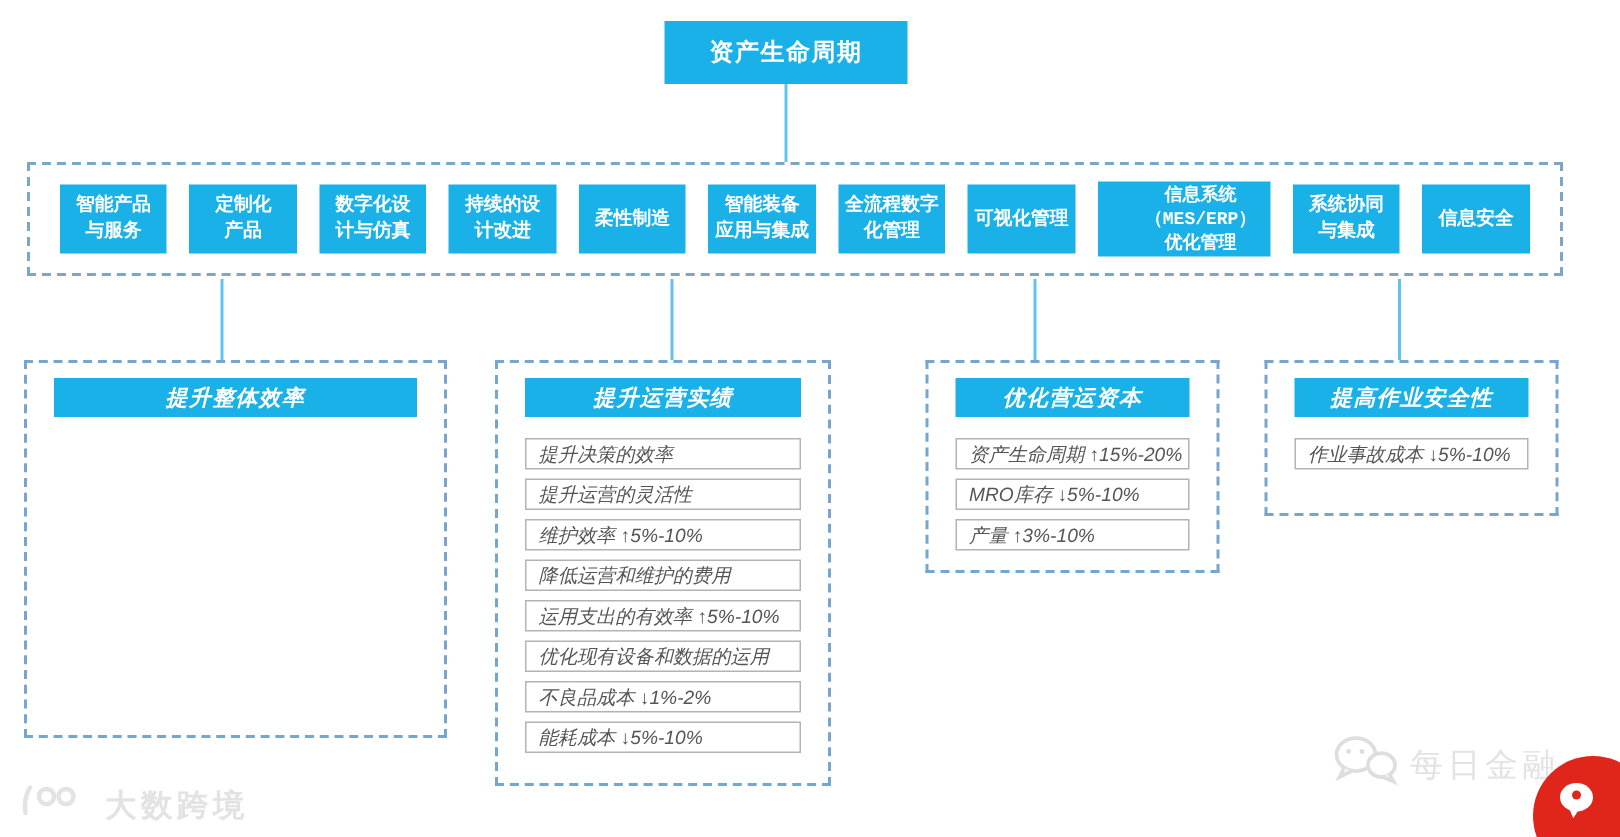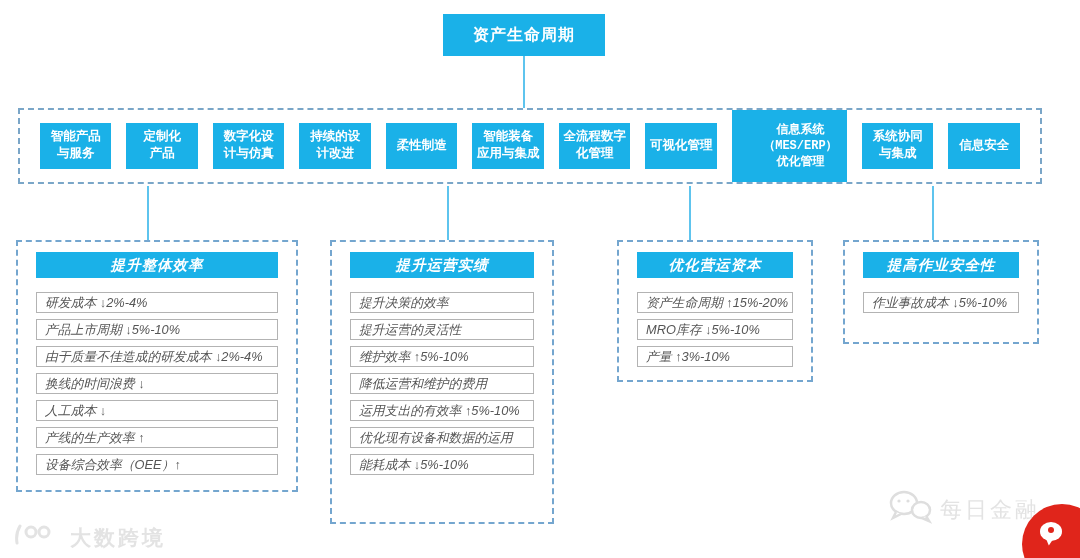--- a/index.html
+++ b/index.html
@@ -26,21 +26,21 @@
     border:2px dashed #7aa6c8;box-sizing:border-box;
     display:flex;align-items:center;justify-content:space-between;
     padding:0 20px;gap:15px;font-family:Liberation Mono, monospace;
   }
   .cap{
     flex:1 1 0;background:#1ab1e8;color:#fff;font-weight:bold;
     font-size:12.5px;line-height:1.35;text-align:center;
     height:46px;display:flex;align-items:center;justify-content:center;
     white-space:pre-line;padding:2px 2px;box-sizing:border-box;
   }
-  .cap:nth-child(9){flex:1.32 1 0;height:72px;font-size:12px;padding-left:24px;}
+  .cap:nth-child(9){flex:1.32 1 0;height:50px;font-size:12px;padding-left:24px;}
   
   .group{
     position:absolute;border:2px dashed #74a6cf;box-sizing:border-box;background:#fff;font-style:italic;
   }
   .g1{left:16px;top:240px;width:282px;height:252px;}
   .g2{left:330px;top:240px;width:224px;height:284px;}
   .g3{left:617px;top:240px;width:196px;height:142px;}
   .g4{left:843px;top:240px;width:196px;height:104px;}
   .g-header{
     margin:10px 18px 0 18px;height:26px;background:#1ab1e8;color:#fff;
@@ -110,39 +110,31 @@
       <div class="cap">信息系统
 （MES/ERP）
 优化管理</div>
       <div class="cap">系统协同
 与集成</div>
       <div class="cap">信息安全</div>
     </div>
 
   <div class="group g1">
     <div class="g-header">提升整体效率</div>
-    <div class="g-items">
-        <div class="g-item">研发成本 ↓2%-4%</div>
-        <div class="g-item">产品上市周期 ↓5%-10%</div>
-        <div class="g-item">由于质量不佳造成的研发成本 ↓2%-4%</div>
-        <div class="g-item">换线的时间浪费 ↓</div>
-        <div class="g-item">人工成本 ↓</div>
-        <div class="g-item">产线的生产效率 ↑</div>
-        <div class="g-item">设备综合效率（OEE）↑</div>
-      </div>
   </div>
   <div class="group g2">
     <div class="g-header">提升运营实绩</div>
     <div class="g-items">
         <div class="g-item">提升决策的效率</div>
         <div class="g-item">提升运营的灵活性</div>
         <div class="g-item">维护效率 ↑5%-10%</div>
         <div class="g-item">降低运营和维护的费用</div>
         <div class="g-item">运用支出的有效率 ↑5%-10%</div>
         <div class="g-item">优化现有设备和数据的运用</div>
+        <div class="g-item">不良品成本 ↓1%-2%</div>
         <div class="g-item">能耗成本 ↓5%-10%</div>
       </div>
   </div>
   <div class="group g3">
     <div class="g-header">优化营运资本</div>
     <div class="g-items">
         <div class="g-item">资产生命周期 ↑15%-20%</div>
         <div class="g-item">MRO库存 ↓5%-10%</div>
         <div class="g-item">产量 ↑3%-10%</div>
       </div>

